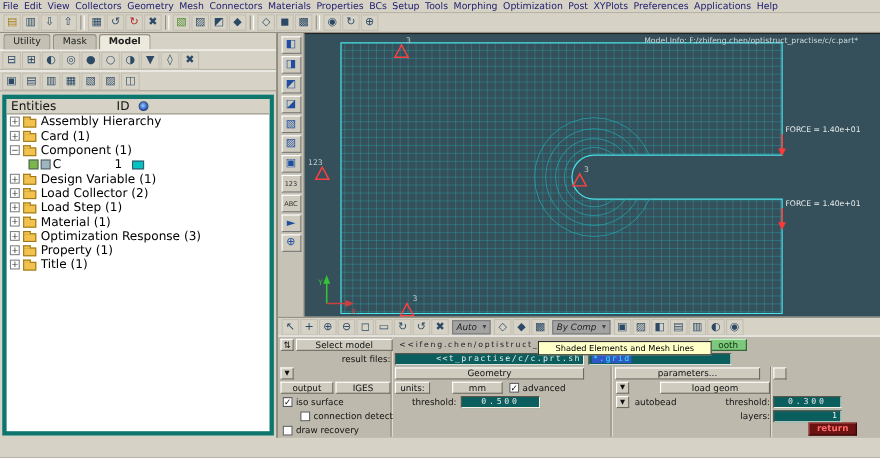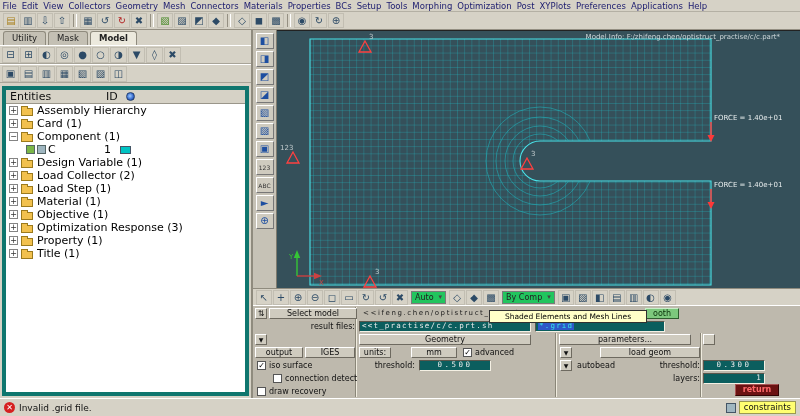--- a/index.html
+++ b/index.html
@@ -55,21 +55,21 @@
   .vp-strip .ic.txt{font-size:6px;line-height:15px;color:#333;}
 
   
   .viewport{position:absolute;left:277px;top:30px;width:523px;height:258px;background:#35505a;border-top:1px solid #222;}
   .model-info{position:absolute;right:20px;top:2px;font-size:7px;color:#cfd8da;z-index:3;}
   .meshsvg{position:absolute;left:0;top:0;}
 
   
   .vp-bottom{position:absolute;left:253px;top:288px;width:547px;height:17px;background:#d6d2c6;border-top:1px solid #8f8b7e;
     display:flex;align-items:center;gap:1px;padding:0 3px;}
-  .mini-select{height:13px;background:#22c55e;border:1px solid #7a7a7a;font-size:8px;display:flex;align-items:center;padding:0 3px;gap:5px;color:#222;margin:16px 2px;}
+  .mini-select{height:13px;background:#a3a3a3;border:1px solid #7a7a7a;font-size:8px;display:flex;align-items:center;padding:0 3px;gap:5px;color:#222;margin:16px 2px;font-style:italic;}
   .mini-select .arr{font-size:7px;color:#444;}
 
   
   .panel{position:absolute;left:253px;top:305px;width:547px;height:93px;background:#beb9ad;border-top:1px solid #fff;font-size:8px;color:#111;}
   .vsep{position:absolute;width:2px;border-left:1px solid #8a8678;border-right:1px solid #f0ecdf;}
   .pbtn{position:absolute;height:11px;background:#cfcbbf;border:1px solid;border-color:#fff #6e6a60 #6e6a60 #fff;
     font-size:8px;line-height:9px;text-align:center;color:#111;cursor:default;white-space:nowrap;overflow:hidden;}
   .plabel{position:absolute;height:11px;font-size:8px;line-height:11px;white-space:nowrap;}
   .pfield{position:absolute;height:11px;background:#0b5e5e;border:1px solid;border-color:#5a564c #f4f0e4 #f4f0e4 #5a564c;
     color:#ececec;font-family:"DejaVu Sans Mono",monospace;font-size:7.5px;line-height:8px;padding:0 2px;letter-spacing:1.2px;white-space:nowrap;overflow:hidden;}
@@ -216,25 +216,20 @@
         <span class="tlabel">Load Step (1)</span>
       </div>
       <div class="trow">
         <span class="exp"></span>
         <span class="ficon"></span>
         <span class="tlabel">Material (1)</span>
       </div>
       <div class="trow">
         <span class="exp"></span>
         <span class="ficon"></span>
-        <span class="tlabel">Objective (1)</span>
-      </div>
-      <div class="trow">
-        <span class="exp"></span>
-        <span class="ficon"></span>
         <span class="tlabel">Optimization Response (3)</span>
       </div>
       <div class="trow">
         <span class="exp"></span>
         <span class="ficon"></span>
         <span class="tlabel">Property (1)</span>
       </div>
       <div class="trow">
         <span class="exp"></span>
         <span class="ficon"></span>
@@ -343,21 +338,21 @@
     <i class="vsep" style="left:302px;top:27px;bottom:1px;"></i>
     <i class="vsep" style="left:447px;top:27px;bottom:1px;"></i>
 
     <span class="pbtn" style="left:2px;top:2px;width:12px;">⇅</span>
     <span class="pbtn" style="left:16px;top:2px;width:88px;">Select model</span>
     <span class="ppath" style="left:110px;top:2px;width:326px;">&lt;&lt;ifeng.chen/optistruct_practise/c/c.prt</span>
     <span class="pbtn smooth" style="left:392px;top:2px;width:34px;">ooth</span>
     <span class="tooltip">Shaded Elements and Mesh Lines</span>
 
     <span class="plabel" style="left:44px;top:15px;width:58px;text-align:right;">result files:</span>
-    <span class="pfield" style="left:106px;top:15px;width:172px;">&lt;&lt;t_practise/c/c.prt.sh</span>
+    <span class="pfield" style="left:106px;top:15px;width:172px;text-align:right;">&lt;&lt;t_practise/c/c.prt.sh</span>
     <span class="pfield" style="left:282px;top:15px;width:130px;"><span class="sel">*.grid</span></span>
 
     <span class="pbtn" style="left:2px;top:28px;width:12px;font-size:6px;">▼</span>
     <span class="pbtn" style="left:106px;top:28px;width:172px;">Geometry</span>
     <span class="pbtn" style="left:306px;top:28px;width:132px;">parameters...</span>
     <span class="pbtn" style="left:450px;top:28px;width:12px;"></span>
 
     <span class="pbtn" style="left:2px;top:41px;width:48px;">output</span>
     <span class="pbtn" style="left:52px;top:41px;width:50px;">IGES</span>
     <span class="pbtn" style="left:106px;top:41px;width:32px;">units:</span>
@@ -387,22 +382,14 @@
     <span class="plabel" style="left:397px;top:67px;width:50px;text-align:right;">layers:</span>
     <span class="pfield" style="left:450px;top:67px;width:62px;text-align:right;">1</span>
 
     <span class="cb" style="left:4px;top:80px;">
       <span class="cbbox"></span>
       <span>draw recovery</span>
     </span>
     <span class="pbtn return" style="left:482px;top:78px;width:44px;">return</span>
   </div>
 
-  <div class="statusbar">
-    <span class="err-icon"></span>
-    <span>Invalid .grid file.</span>
-    <span class="status-right">
-      <span class="mini-ic"></span>
-      <span class="hl">constraints</span>
-    </span>
-  </div>
 
 </div>
 
 </body></html>

